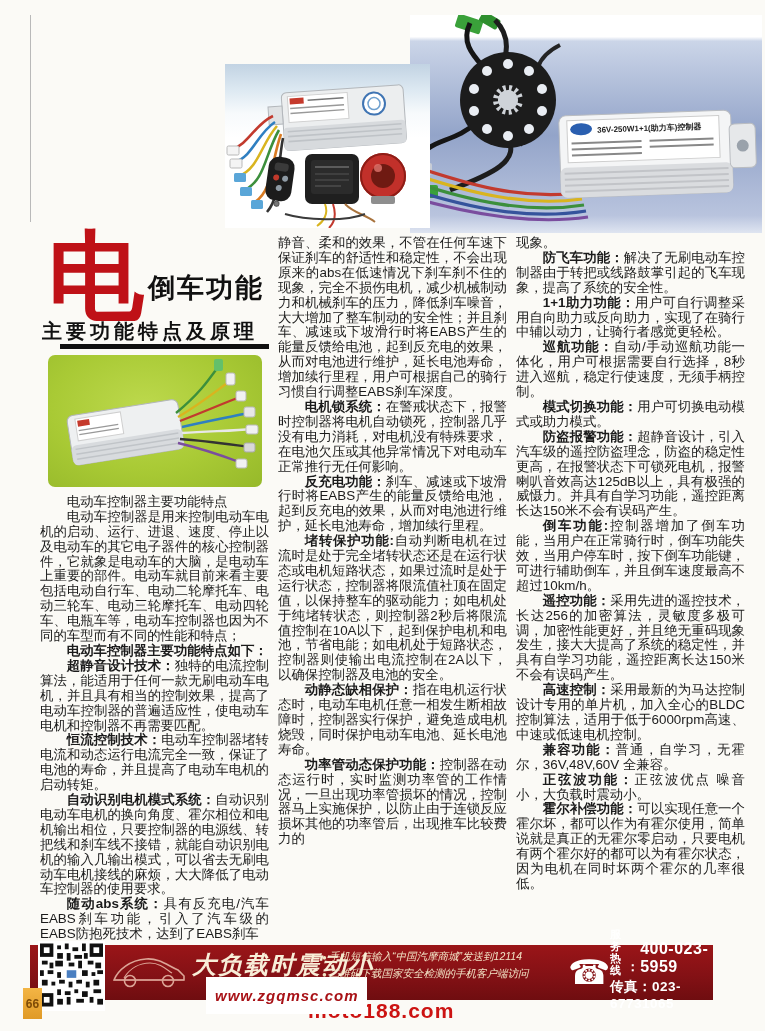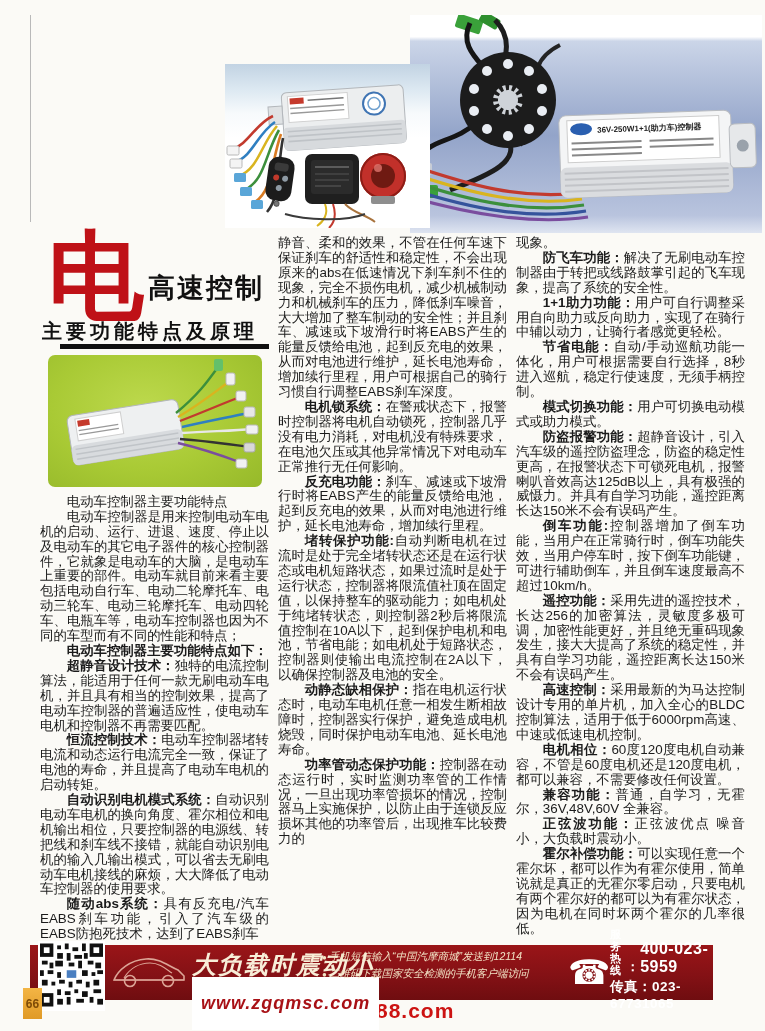--- a/index.html
+++ b/index.html
@@ -32,22 +32,22 @@
   p.feat b{font-weight:700;}
   p.subhead{margin:0;text-indent:2em;font-weight:700;}
 
   
   .footer-banner{position:absolute;left:30px;top:945px;width:683px;height:55px;
       background:linear-gradient(180deg,#9a1518 0%,#841115 55%,#6f0d10 100%);z-index:1;}
   .qr{position:absolute;left:38px;top:941px;width:67px;height:70px;background:#fff;padding:2px;
       box-sizing:border-box;z-index:2;}
   .brand{position:absolute;left:162px;top:4px;font-family:"Liberation Serif",serif;
       font-style:italic;font-weight:700;font-size:24px;color:#f8eed8;letter-spacing:2px;white-space:nowrap;}
-  .webbox{position:absolute;left:162px;top:32px;background:#fff;color:#a81116;font-weight:700;
-      font-style:italic;font-size:18px;padding:16px 9px;letter-spacing:1px;}
+  .webbox{position:absolute;left:176px;top:32px;background:#fff;color:#a81116;font-weight:700;
+      font-style:italic;font-size:15px;padding:10px 9px;letter-spacing:1px;}
   .car{position:absolute;left:80px;top:7px;}
   .bullets{position:absolute;left:292px;top:4px;width:246px;}
   .bullet-line{font-size:10.5px;line-height:15.5px;color:#f2e4c6;font-style:italic;white-space:nowrap;}
   .bullet-line::before{content:"● ";font-style:normal;font-size:8px;color:#f2e4c6;}
   .phone-icon{position:absolute;left:538px;top:2px;font-size:34px;color:#fff;line-height:50px;}
   .service{position:absolute;left:580px;top:5px;color:#fff;}
   .svc-row1{display:flex;align-items:flex-end;height:26px;}
   .svc-stack{display:inline-flex;flex-direction:column;font-size:11px;font-weight:700;line-height:12px;}
   .svc-colon{font-size:13px;font-weight:700;margin:0 1px;}
   .svc-num{font-size:16px;font-weight:800;letter-spacing:0.5px;}
@@ -181,21 +181,21 @@
       <path d="M120,140 C130,150 140,150 150,158" fill="none" stroke="#a9743e" stroke-width="2"></path>
       <path d="M60,150 C80,156 120,158 140,150" fill="none" stroke="#3a3a3a" stroke-width="2"></path>
     </svg>
   </div>
 
   <div class="cols">
 
     <div class="col col1">
       <div class="title-row">
         <span class="big-char">电</span>
-        <span class="title-rest">高速控制</span>
+        <span class="title-rest">倒车功能</span>
       </div>
       <div class="title-sub">主要功能特点及原理</div>
       <div class="title-rule"></div>
 
       <div class="photo photo-green" style="position:relative;">
         <svg width="214" height="132" viewBox="0 0 214 132">
           <g transform="rotate(-9 80 80)">
             <rect x="22" y="52" width="112" height="50" rx="6" fill="#eef0f1" stroke="#b3b7bb"></rect>
             <rect x="22" y="82" width="112" height="20" rx="5" fill="#d8dbde"></rect>
             <line x1="26" y1="86" x2="130" y2="86" stroke="#c0c4c8" stroke-width="1.5"></line>
@@ -243,27 +243,26 @@
           <p class="feat"><b>动静态缺相保护：</b>指在电机运行状态时，电动车电机任意一相发生断相故障时，控制器实行保护，避免造成电机烧毁，同时保护电动车电池、延长电池寿命。</p>
           <p class="feat"><b>功率管动态保护功能：</b>控制器在动态运行时，实时监测功率管的工作情况，一旦出现功率管损坏的情况，控制器马上实施保护，以防止由于连锁反应损坏其他的功率管后，出现推车比较费力的</p>
         </div>
     </div>
 
     <div class="col col3">
       <p class="noind">现象。</p>
       <div>
           <p class="feat"><b>防飞车功能：</b>解决了无刷电动车控制器由于转把或线路鼓掌引起的飞车现象，提高了系统的安全性。</p>
           <p class="feat"><b>1+1助力功能：</b>用户可自行调整采用自向助力或反向助力，实现了在骑行中辅以动力，让骑行者感觉更轻松。</p>
-          <p class="feat"><b>节省电能：</b>自动/手动巡航功能一体化，用户可根据需要自行选择，8秒进入巡航，稳定行使速度，无须手柄控制。</p>
+          <p class="feat"><b>巡航功能：</b>自动/手动巡航功能一体化，用户可根据需要自行选择，8秒进入巡航，稳定行使速度，无须手柄控制。</p>
           <p class="feat"><b>模式切换功能：</b>用户可切换电动模式或助力模式。</p>
           <p class="feat"><b>防盗报警功能：</b>超静音设计，引入汽车级的遥控防盗理念，防盗的稳定性更高，在报警状态下可锁死电机，报警喇叭音效高达125dB以上，具有极强的威慑力。并具有自学习功能，遥控距离长达150米不会有误码产生。</p>
           <p class="feat"><b>倒车功能:</b>控制器增加了倒车功能，当用户在正常骑行时，倒车功能失效，当用户停车时，按下倒车功能键，可进行辅助倒车，并且倒车速度最高不超过10km/h。</p>
           <p class="feat"><b>遥控功能：</b>采用先进的遥控技术，长达256的加密算法，灵敏度多极可调，加密性能更好，并且绝无重码现象发生，接大大提高了系统的稳定性，并具有自学习功能，遥控距离长达150米不会有误码产生。</p>
           <p class="feat"><b>高速控制：</b>采用最新的为马达控制设计专用的单片机，加入全心的BLDC控制算法，适用于低于6000rpm高速、中速或低速电机控制。</p>
-          <p class="feat"><b>电机相位：</b>60度120度电机自动兼容，不管是60度电机还是120度电机，都可以兼容，不需要修改任何设置。</p>
           <p class="feat"><b>兼容功能：</b>普通，自学习，无霍尔，36V,48V,60V 全兼容。</p>
           <p class="feat"><b>正弦波功能：</b>正弦波优点 噪音小，大负载时震动小。</p>
           <p class="feat"><b>霍尔补偿功能：</b>可以实现任意一个霍尔坏，都可以作为有霍尔使用，简单说就是真正的无霍尔零启动，只要电机有两个霍尔好的都可以为有霍尔状态，因为电机在同时坏两个霍尔的几率很低。</p>
         </div>
     </div>
   </div>
 
   <div class="qr">
     <svg width="63" height="64" viewBox="0 0 33 33">
       <rect x="0" y="0" width="33" height="33" fill="#fff"></rect>

